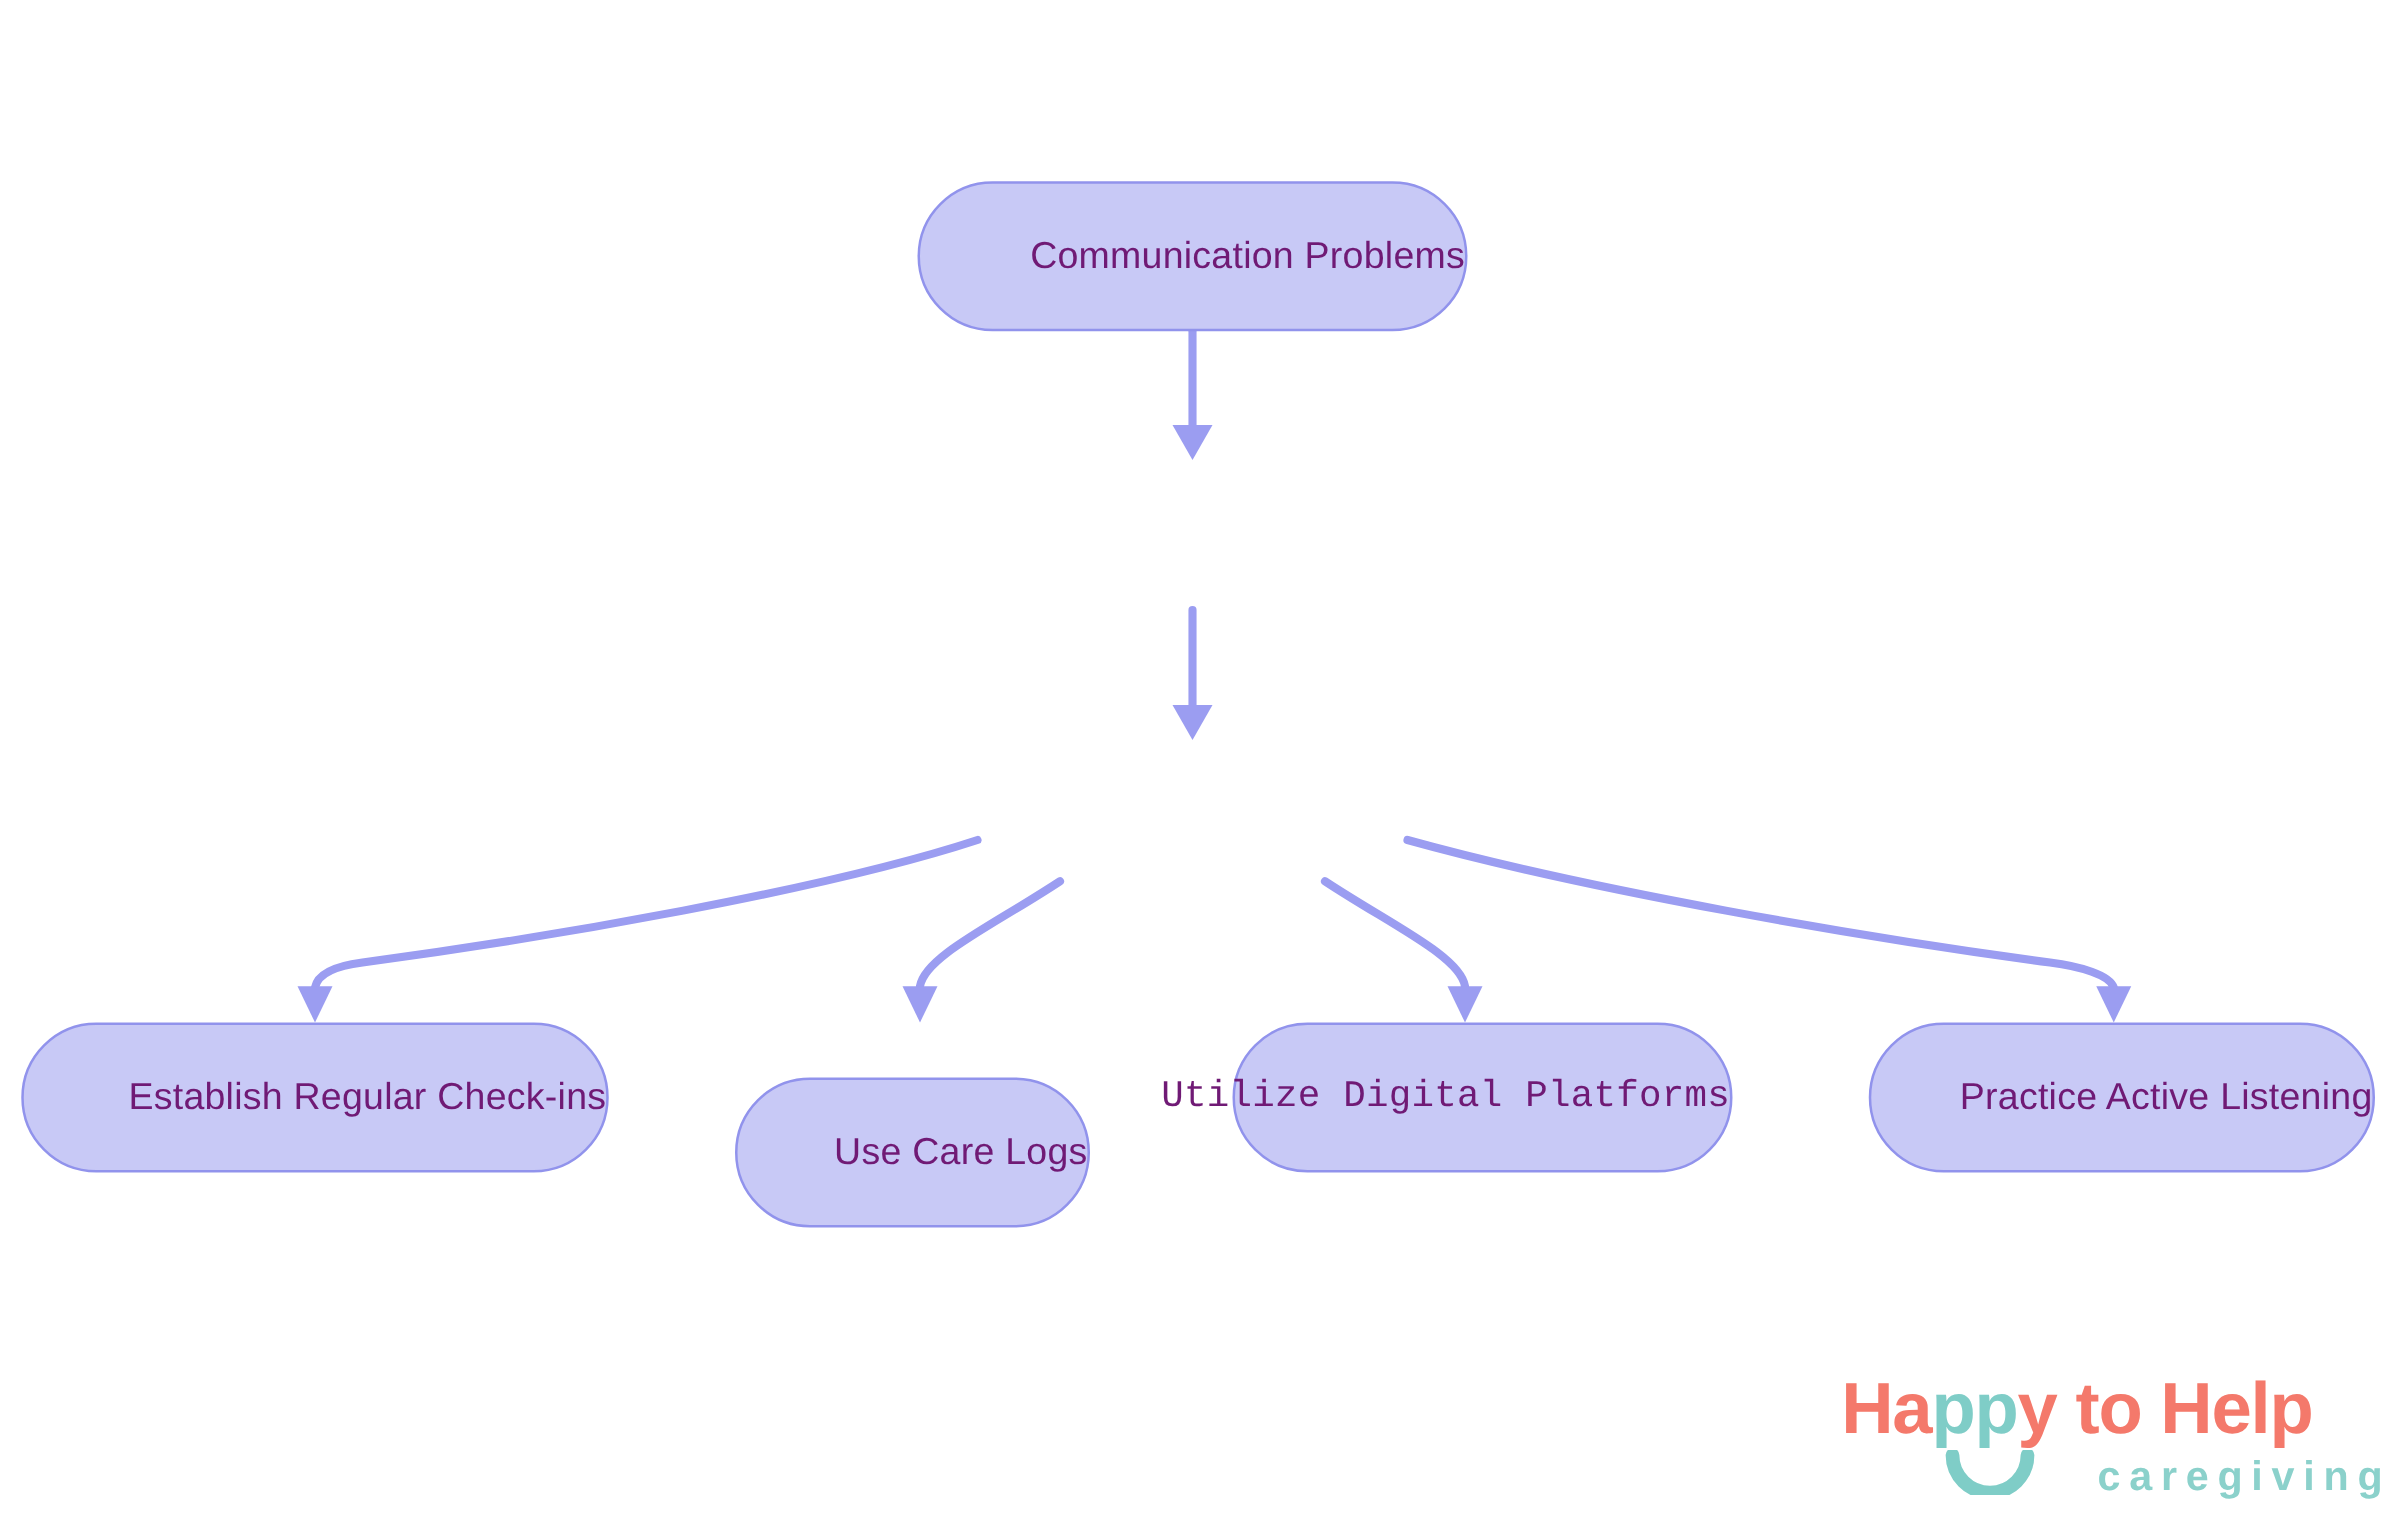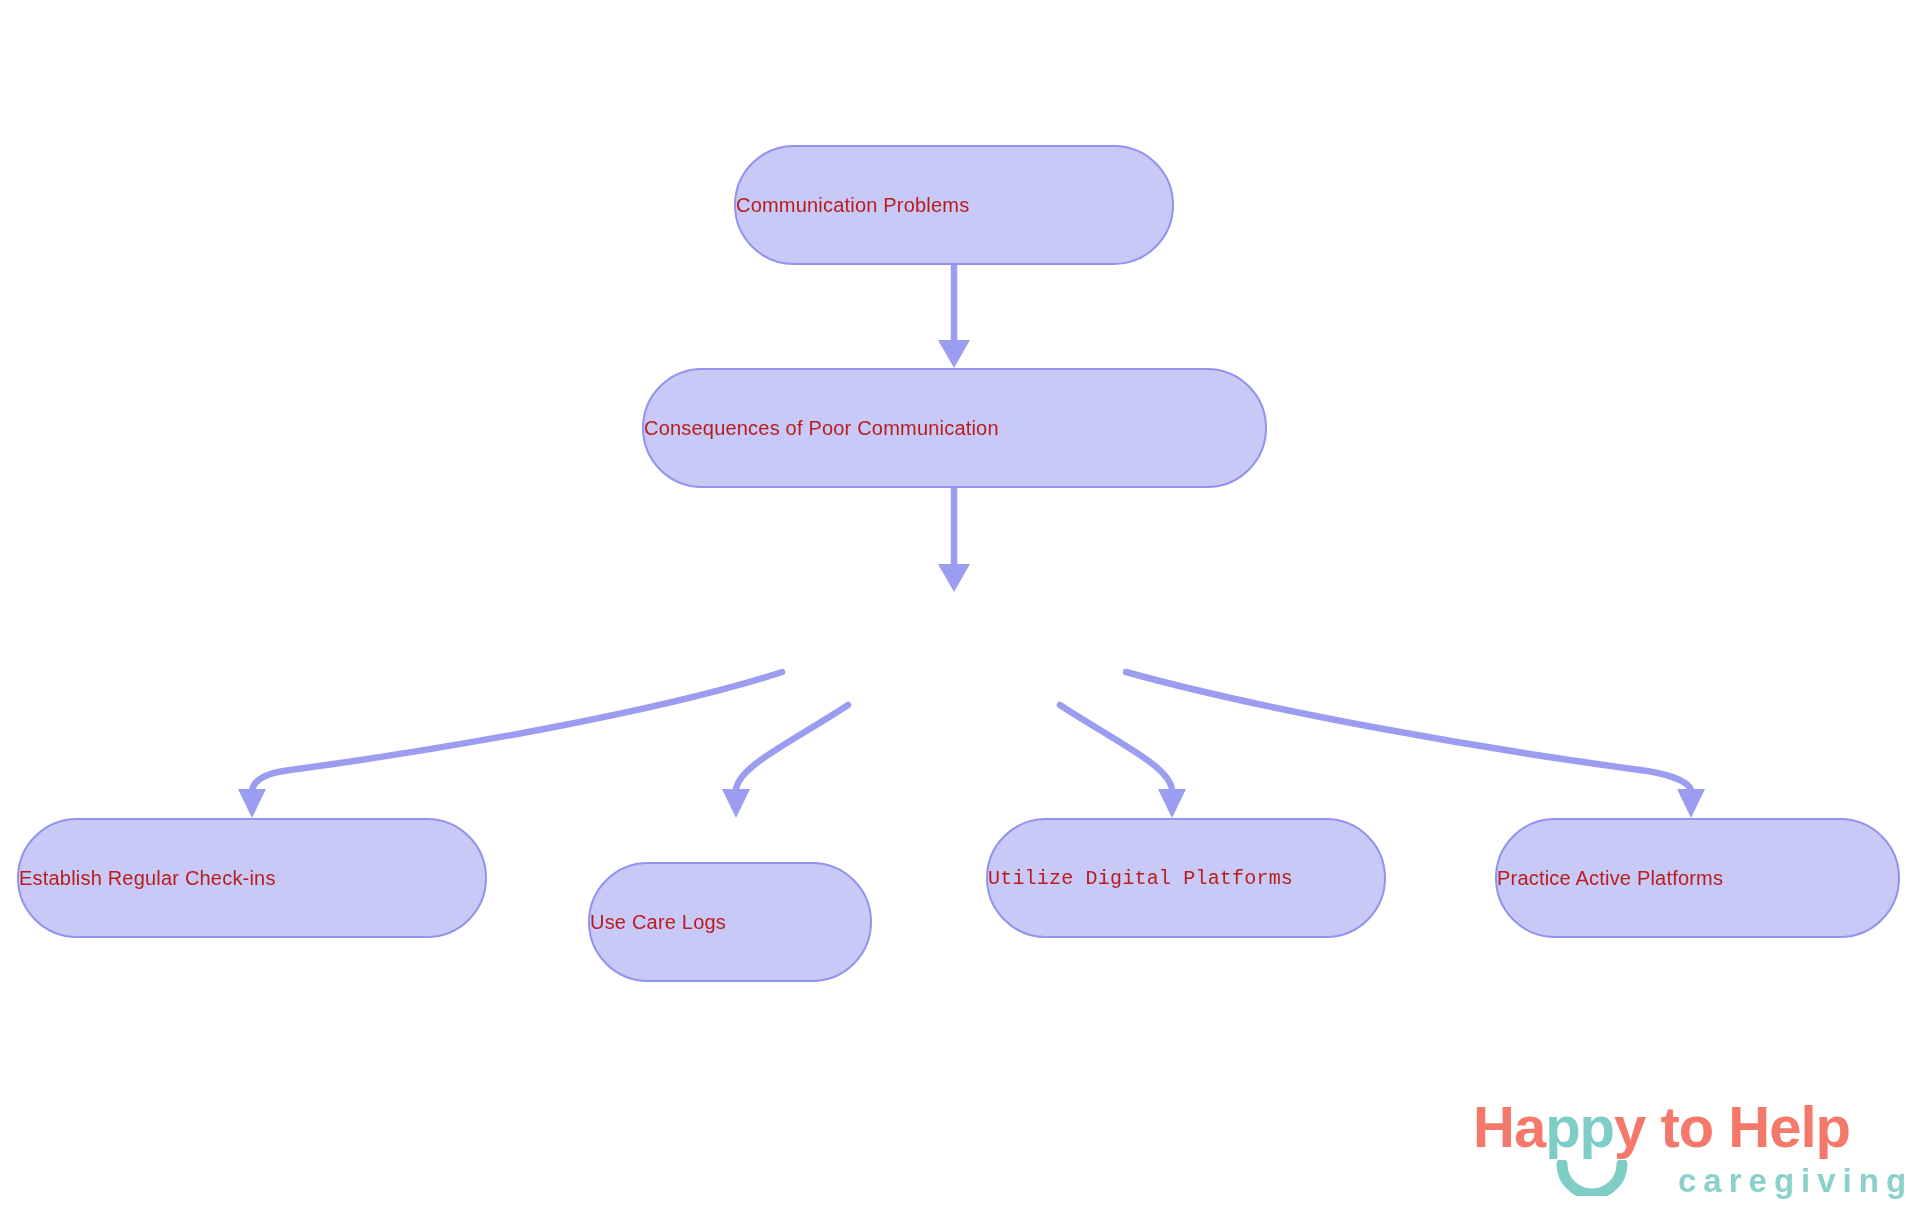--- a/index.html
+++ b/index.html
@@ -25,23 +25,23 @@
   .edge-head { fill: #9b9df1; stroke: none; }
   .node {
     position: absolute;
     height: 120px;
     box-sizing: border-box;
     background: #c8c9f6;
     border: 2.5px solid #9193ec;
     border-radius: 60px;
     display: flex;
     align-items: center;
-    justify-content: flex-start;
-    color: #b91c1c;
-    font-size: 20px;
+    justify-content: flex-end;
+    color: #701a75;
+    font-size: 30px;
     letter-spacing: 0.2px;
     white-space: nowrap;
   }
   #node-communication-problems   { left: 734px;  top: 145px; width: 440px; }
   #node-consequences             { left: 642px;  top: 368px; width: 625px; }
   #node-proposed-solutions       { left: 780px;  top: 592px; width: 348px; }
   #node-establish-checkins       { left: 17px;   top: 818px; width: 470px; }
   #node-use-care-logs            { left: 588px;  top: 818px; width: 284px; margin-top: 44px; }
   #node-digital-platforms        { left: 986px;  top: 818px; width: 400px; font-family: Liberation Mono, monospace; }
   #node-active-listening         { left: 1495px; top: 818px; width: 405px; }
@@ -116,39 +116,36 @@
     <g>
       <path class="edge-line" d="M1126,672 C1270,712 1490,750 1640,770 C1664,773 1688,780 1691,790"></path>
       <polygon class="edge-head" points="1677,789 1705,789 1691,818"></polygon>
     </g>
   </svg>
 
   <div class="node" id="node-communication-problems">
     <span>Communication Problems</span>
   </div>
 
-  <div class="node" id="node-consequences">
-    <span>Consequences of Poor Communication</span>
-  </div>
 
 
   <div class="node" id="node-establish-checkins">
     <span>Establish Regular Check-ins</span>
   </div>
 
   <div class="node" id="node-use-care-logs">
     <span>Use Care Logs</span>
   </div>
 
   <div class="node" id="node-digital-platforms">
     <span>Utilize Digital Platforms</span>
   </div>
 
   <div class="node" id="node-active-listening">
-    <span>Practice Active Platforms</span>
+    <span>Practice Active Listening</span>
   </div>
 
   <div id="logo">
     <div id="logo-title">
       <span class="logo-coral">Ha</span><span class="logo-teal">pp</span><span class="logo-coral">y</span><span class="logo-coral"> to Help</span>
     </div>
     <svg id="logo-smile" viewBox="0 0 72 36" xmlns="http://www.w3.org/2000/svg">
       <path d="M6,4 A30,30 0 0 0 66,4" fill="none" stroke="#7fcdc7" stroke-width="11" stroke-linecap="round"></path>
     </svg>
     <div id="logo-tagline">caregiving</div>

